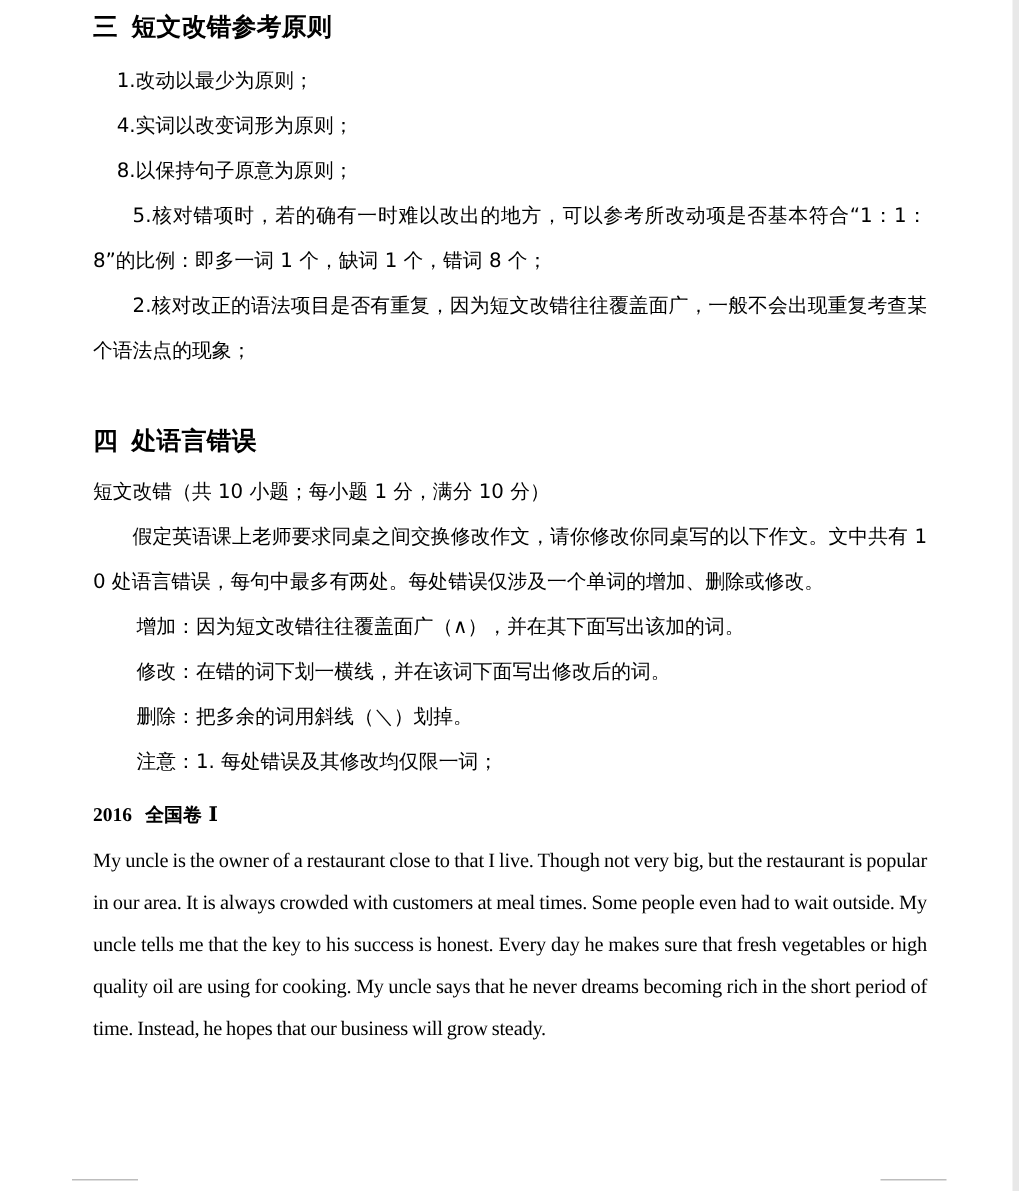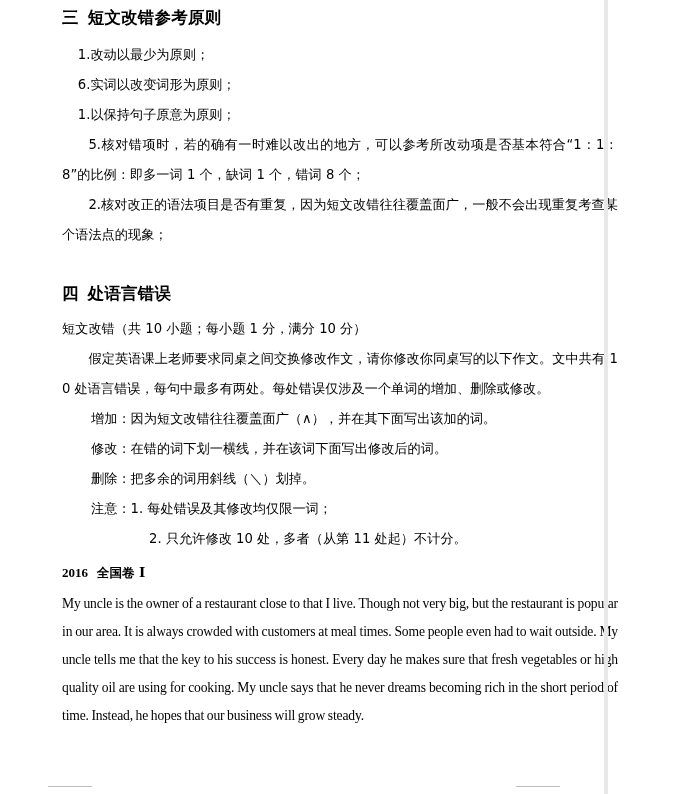--- a/index.html
+++ b/index.html
@@ -10,21 +10,21 @@
   body {
     width: 679px;
     height: 794px;
     overflow: hidden;
     font-family: "Liberation Serif", "DejaVu Serif", serif;
     color: #000000;
     position: relative;
   }
   .page {
     position: relative;
-    width: 608px;
+    width: 679px;
     height: 794px;
     box-sizing: border-box;
     padding: 0;
     background: #ffffff;
   }
   .content {
     position: absolute;
     left: 62px;
     top: 0;
     width: 556px;
@@ -112,41 +112,40 @@
 
 <div class="page">
   <div class="content">
 
     <div style="height:8px"></div>
     <h2 class="section-heading"><span class="h-num">三</span><span>短文改错参考原则</span></h2>
 
     <div class="sp-after-h1"></div>
 
     <p class="zh zh-indent1">1.改动以最少为原则；</p>
-    <p class="zh zh-indent1">6.实词以改变词形为原则；</p>
-    <p class="zh zh-indent1">1.以保持句子原意为原则；</p>
+    <p class="zh zh-indent1">4.实词以改变词形为原则；</p>
+    <p class="zh zh-indent1">8.以保持句子原意为原则；</p>
     <p class="zh zh-indent">5.核对错项时，若的确有一时难以改出的地方，可以参考所改动项是否基本符合“1：1：8”的比例：即多一词 1 个，缺词 1 个，错词 8 个；</p>
     <p class="zh zh-indent">2.核对改正的语法项目是否有重复，因为短文改错往往覆盖面广，一般不会出现重复考查某个语法点的现象；</p>
 
     <div class="sp-block"></div>
 
     <h2 class="section-heading"><span class="h-num">四</span><span>处语言错误</span></h2>
 
     <div class="sp-sm"></div>
 
     <p class="zh">短文改错（共 10 小题；每小题 1 分，满分 10 分）</p>
 
     <p class="zh zh-indent">假定英语课上老师要求同桌之间交换修改作文，请你修改你同桌写的以下作文。文中共有 10 处语言错误，每句中最多有两处。每处错误仅涉及一个单词的增加、删除或修改。</p>
 
     <p class="zh zh-indent1" style="text-indent:2.2em">增加：因为短文改错往往覆盖面广（∧），并在其下面写出该加的词。</p>
     <p class="zh zh-indent1" style="text-indent:2.2em">修改：在错的词下划一横线，并在该词下面写出修改后的词。</p>
     <p class="zh zh-indent1" style="text-indent:2.2em">删除：把多余的词用斜线（＼）划掉。</p>
 
     <p class="zh zh-indent1" style="text-indent:2.2em"><span>注意：</span><span>1. 每处错误及其修改均仅限一词；</span></p>
-    <p class="zh zh-indent3" style="text-indent:6.6em">2. 只允许修改 10 处，多者（从第 11 处起）不计分。</p>
 
     <div style="height:6px"></div>
 
     <p class="en-label"><span class="yr">2016</span><span>&nbsp;&nbsp;</span><span>全国卷</span><span>&nbsp;</span><span class="rn">Ⅰ</span></p>
 
     <div style="height:4px"></div>
 
     <p class="en">My uncle is the owner of a restaurant close to that I live. Though not very big, but the restaurant is popular in our area. It is always crowded with customers at meal times. Some people even had to wait outside. My uncle tells me that the key to his success is honest. Every day he makes sure that fresh vegetables or high quality oil are using for cooking. My uncle says that he never dreams becoming rich in the short period of time. Instead, he hopes that our business will grow steady.</p>
 
   </div>

